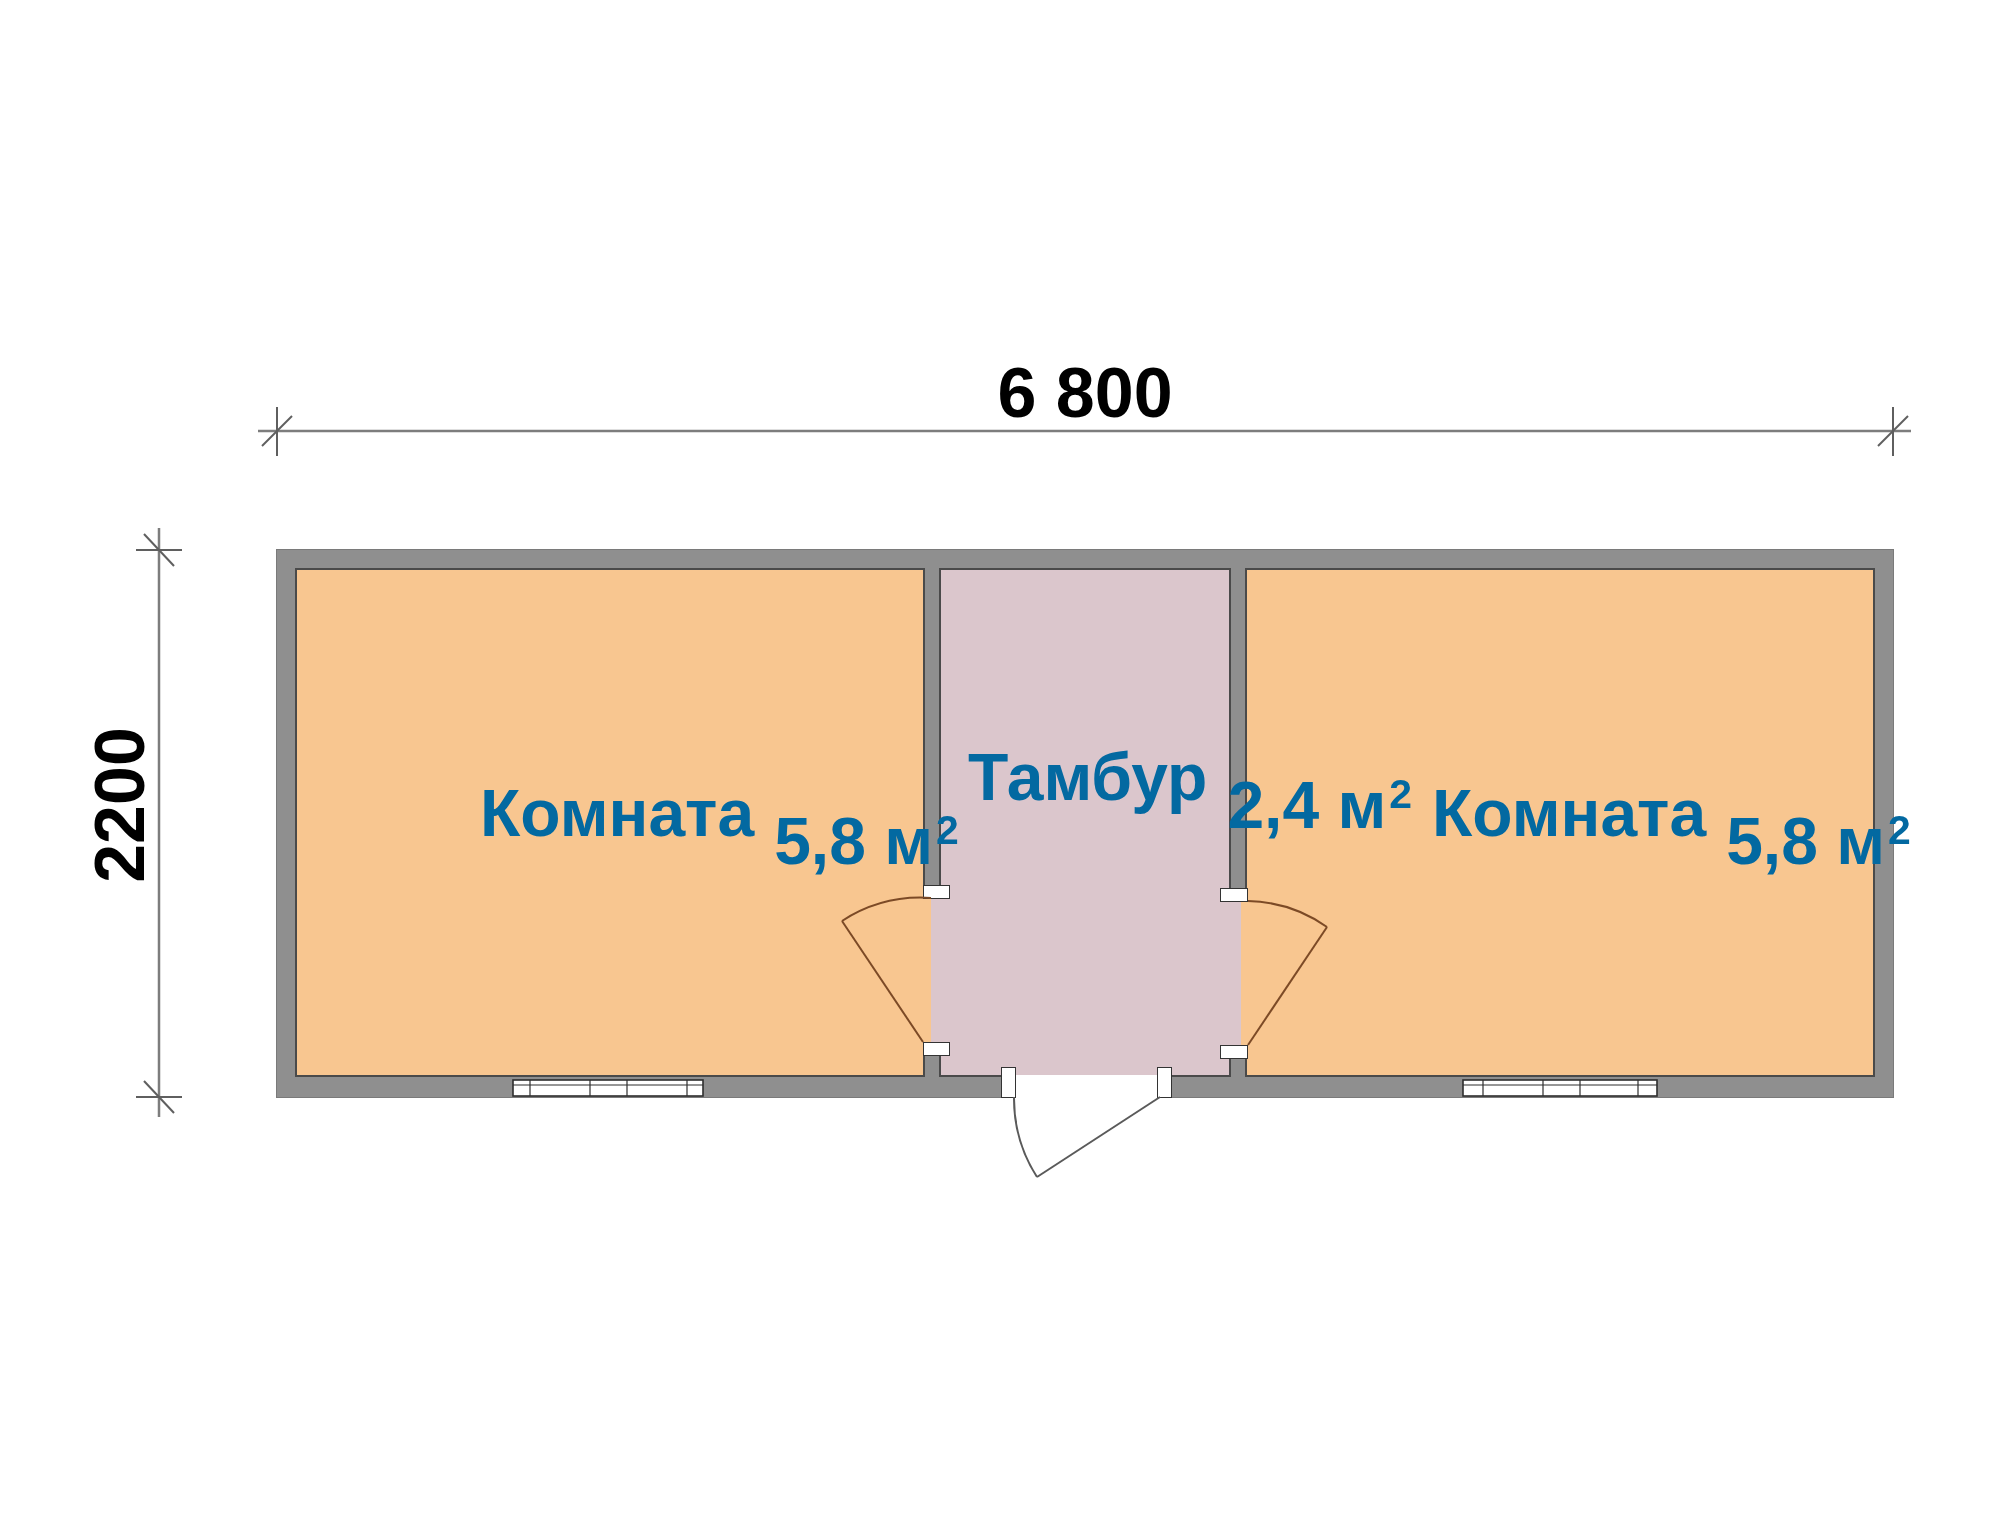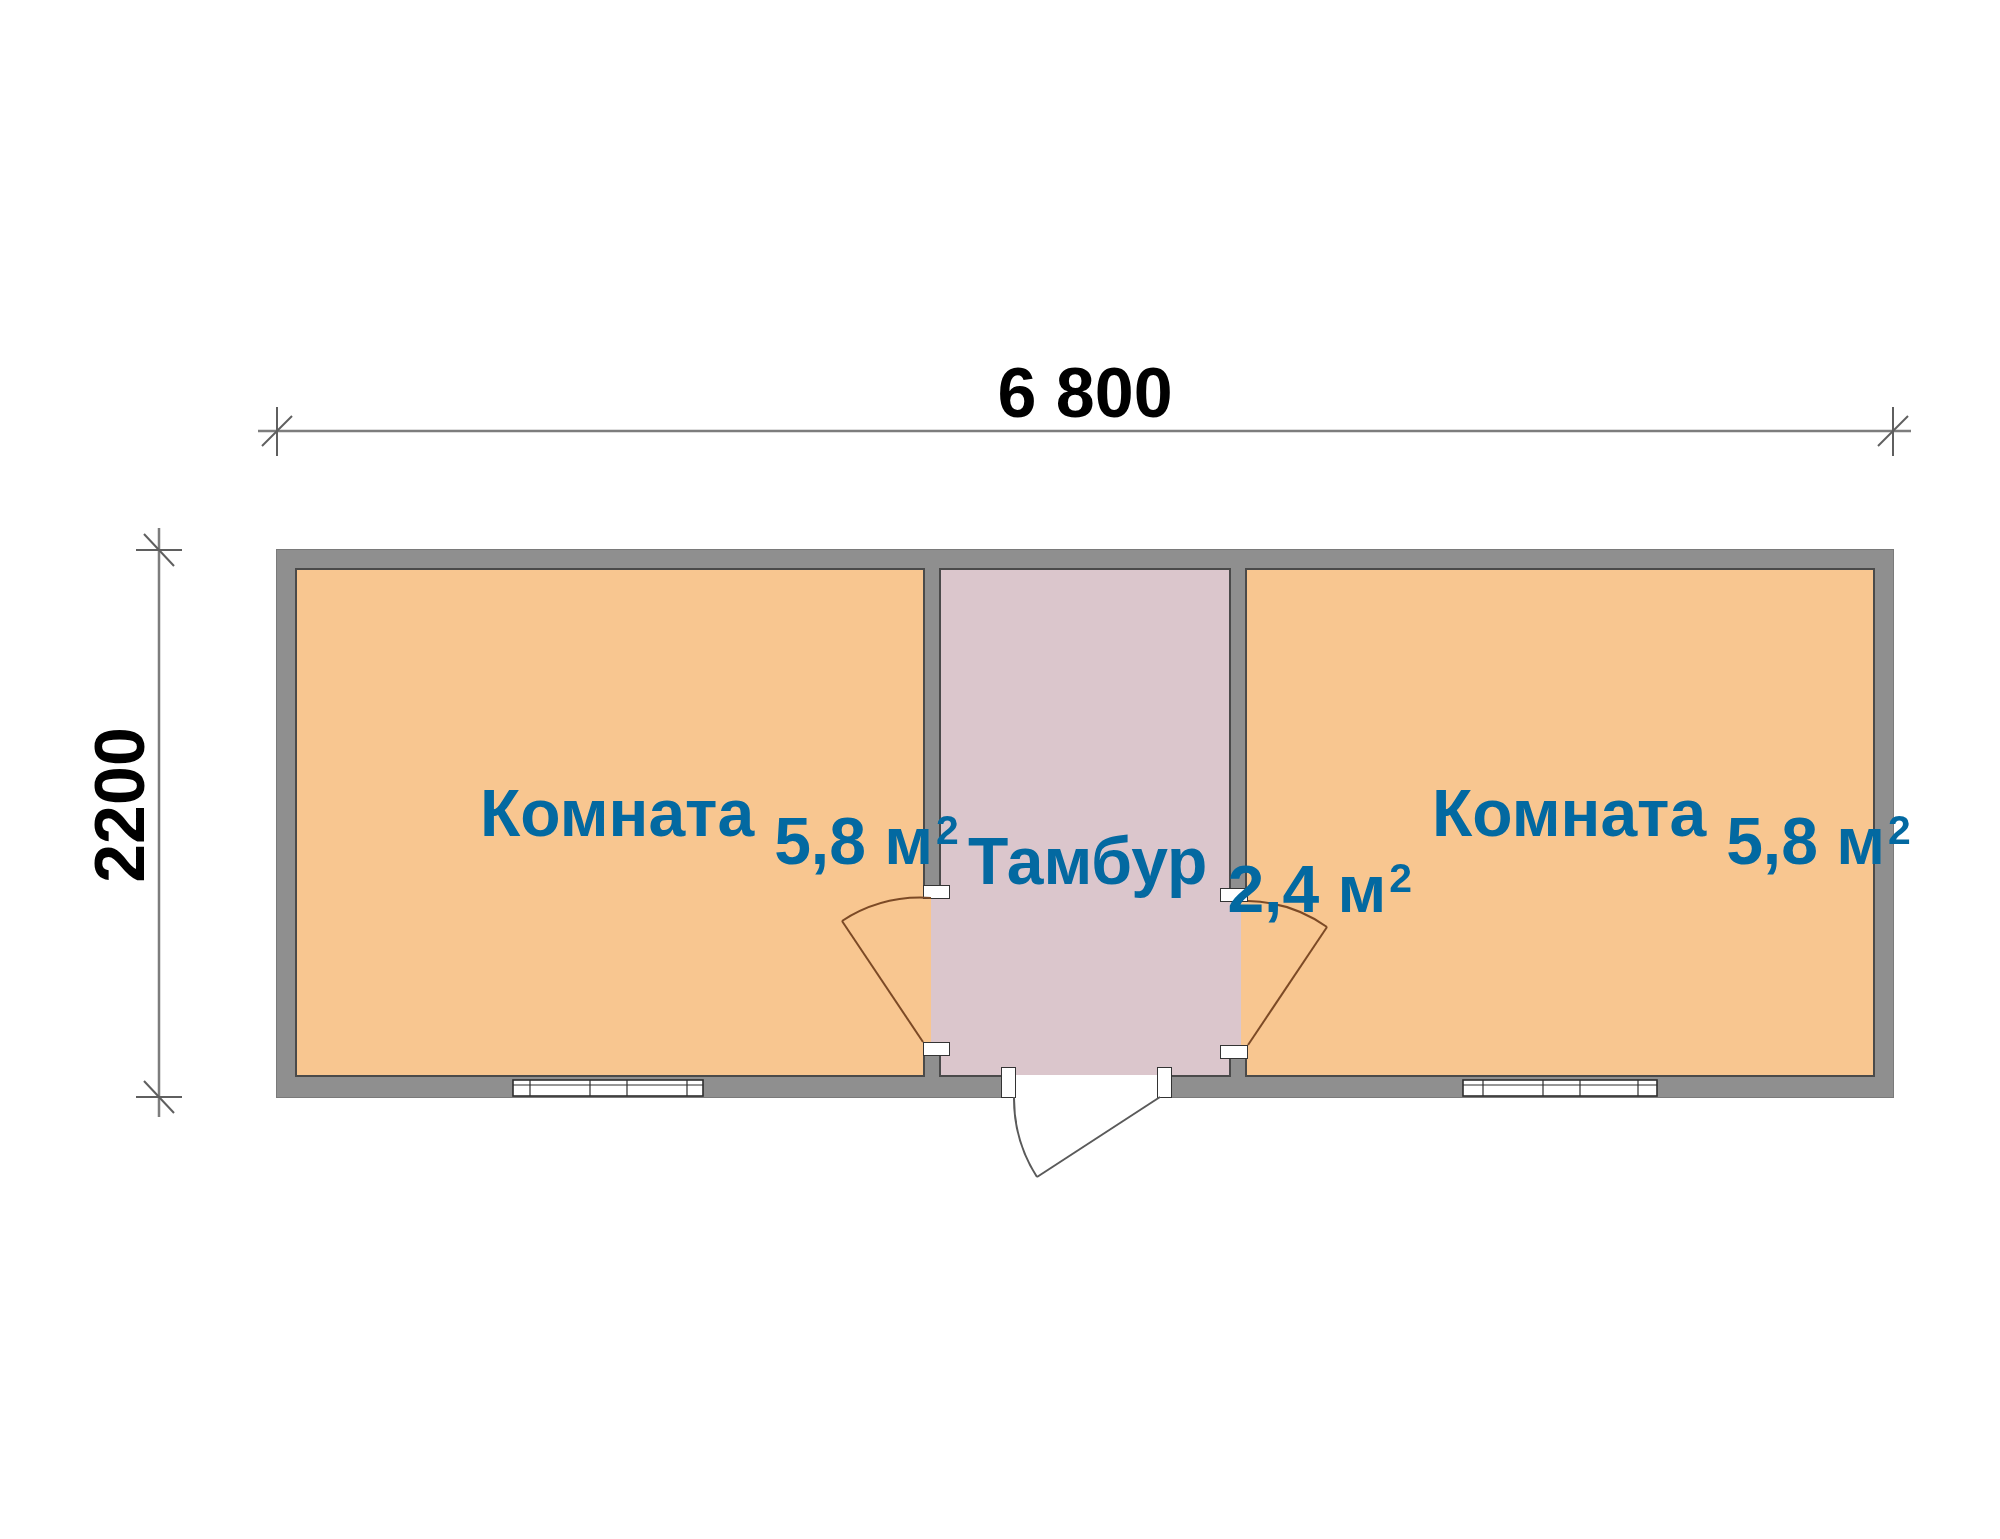--- a/index.html
+++ b/index.html
@@ -30,21 +30,21 @@
   .jamb-e-left{left:1001px;top:1067px;width:15px;height:31px;}
   .jamb-e-right{left:1157px;top:1067px;width:15px;height:31px;}
   
   svg.overlay{position:absolute;left:0;top:0;width:2000px;height:1539px;pointer-events:none;}
   
   .room-label{position:absolute;display:flex;flex-direction:row;align-items:flex-start;color:#0369a1;}
   .room-label .line{font-size:66px;font-weight:bold;line-height:1;white-space:nowrap;}
   .room-label .area{margin-top:28px;margin-left:20px;}
   .room-label .sup{font-size:0.62em;position:relative;top:-0.5em;margin-left:3px;}
   .label-left{left:480px;top:780px;}
-  .label-vest{left:968px;top:828px;}
+  .label-vest{left:968px;top:744px;}
   .label-right{left:1432px;top:780px;}
   .dim-label{position:absolute;font-size:70px;font-weight:bold;line-height:1;color:#000;white-space:nowrap;}
   .dim-top{left:1085px;top:358px;transform:translateX(-50%);text-align:center;}
   .dim-side{left:120px;top:805px;transform:translate(-50%,-50%) rotate(-90deg);}
 </style>
 </head>
 <body>
 
 <div id="canvas">
 

